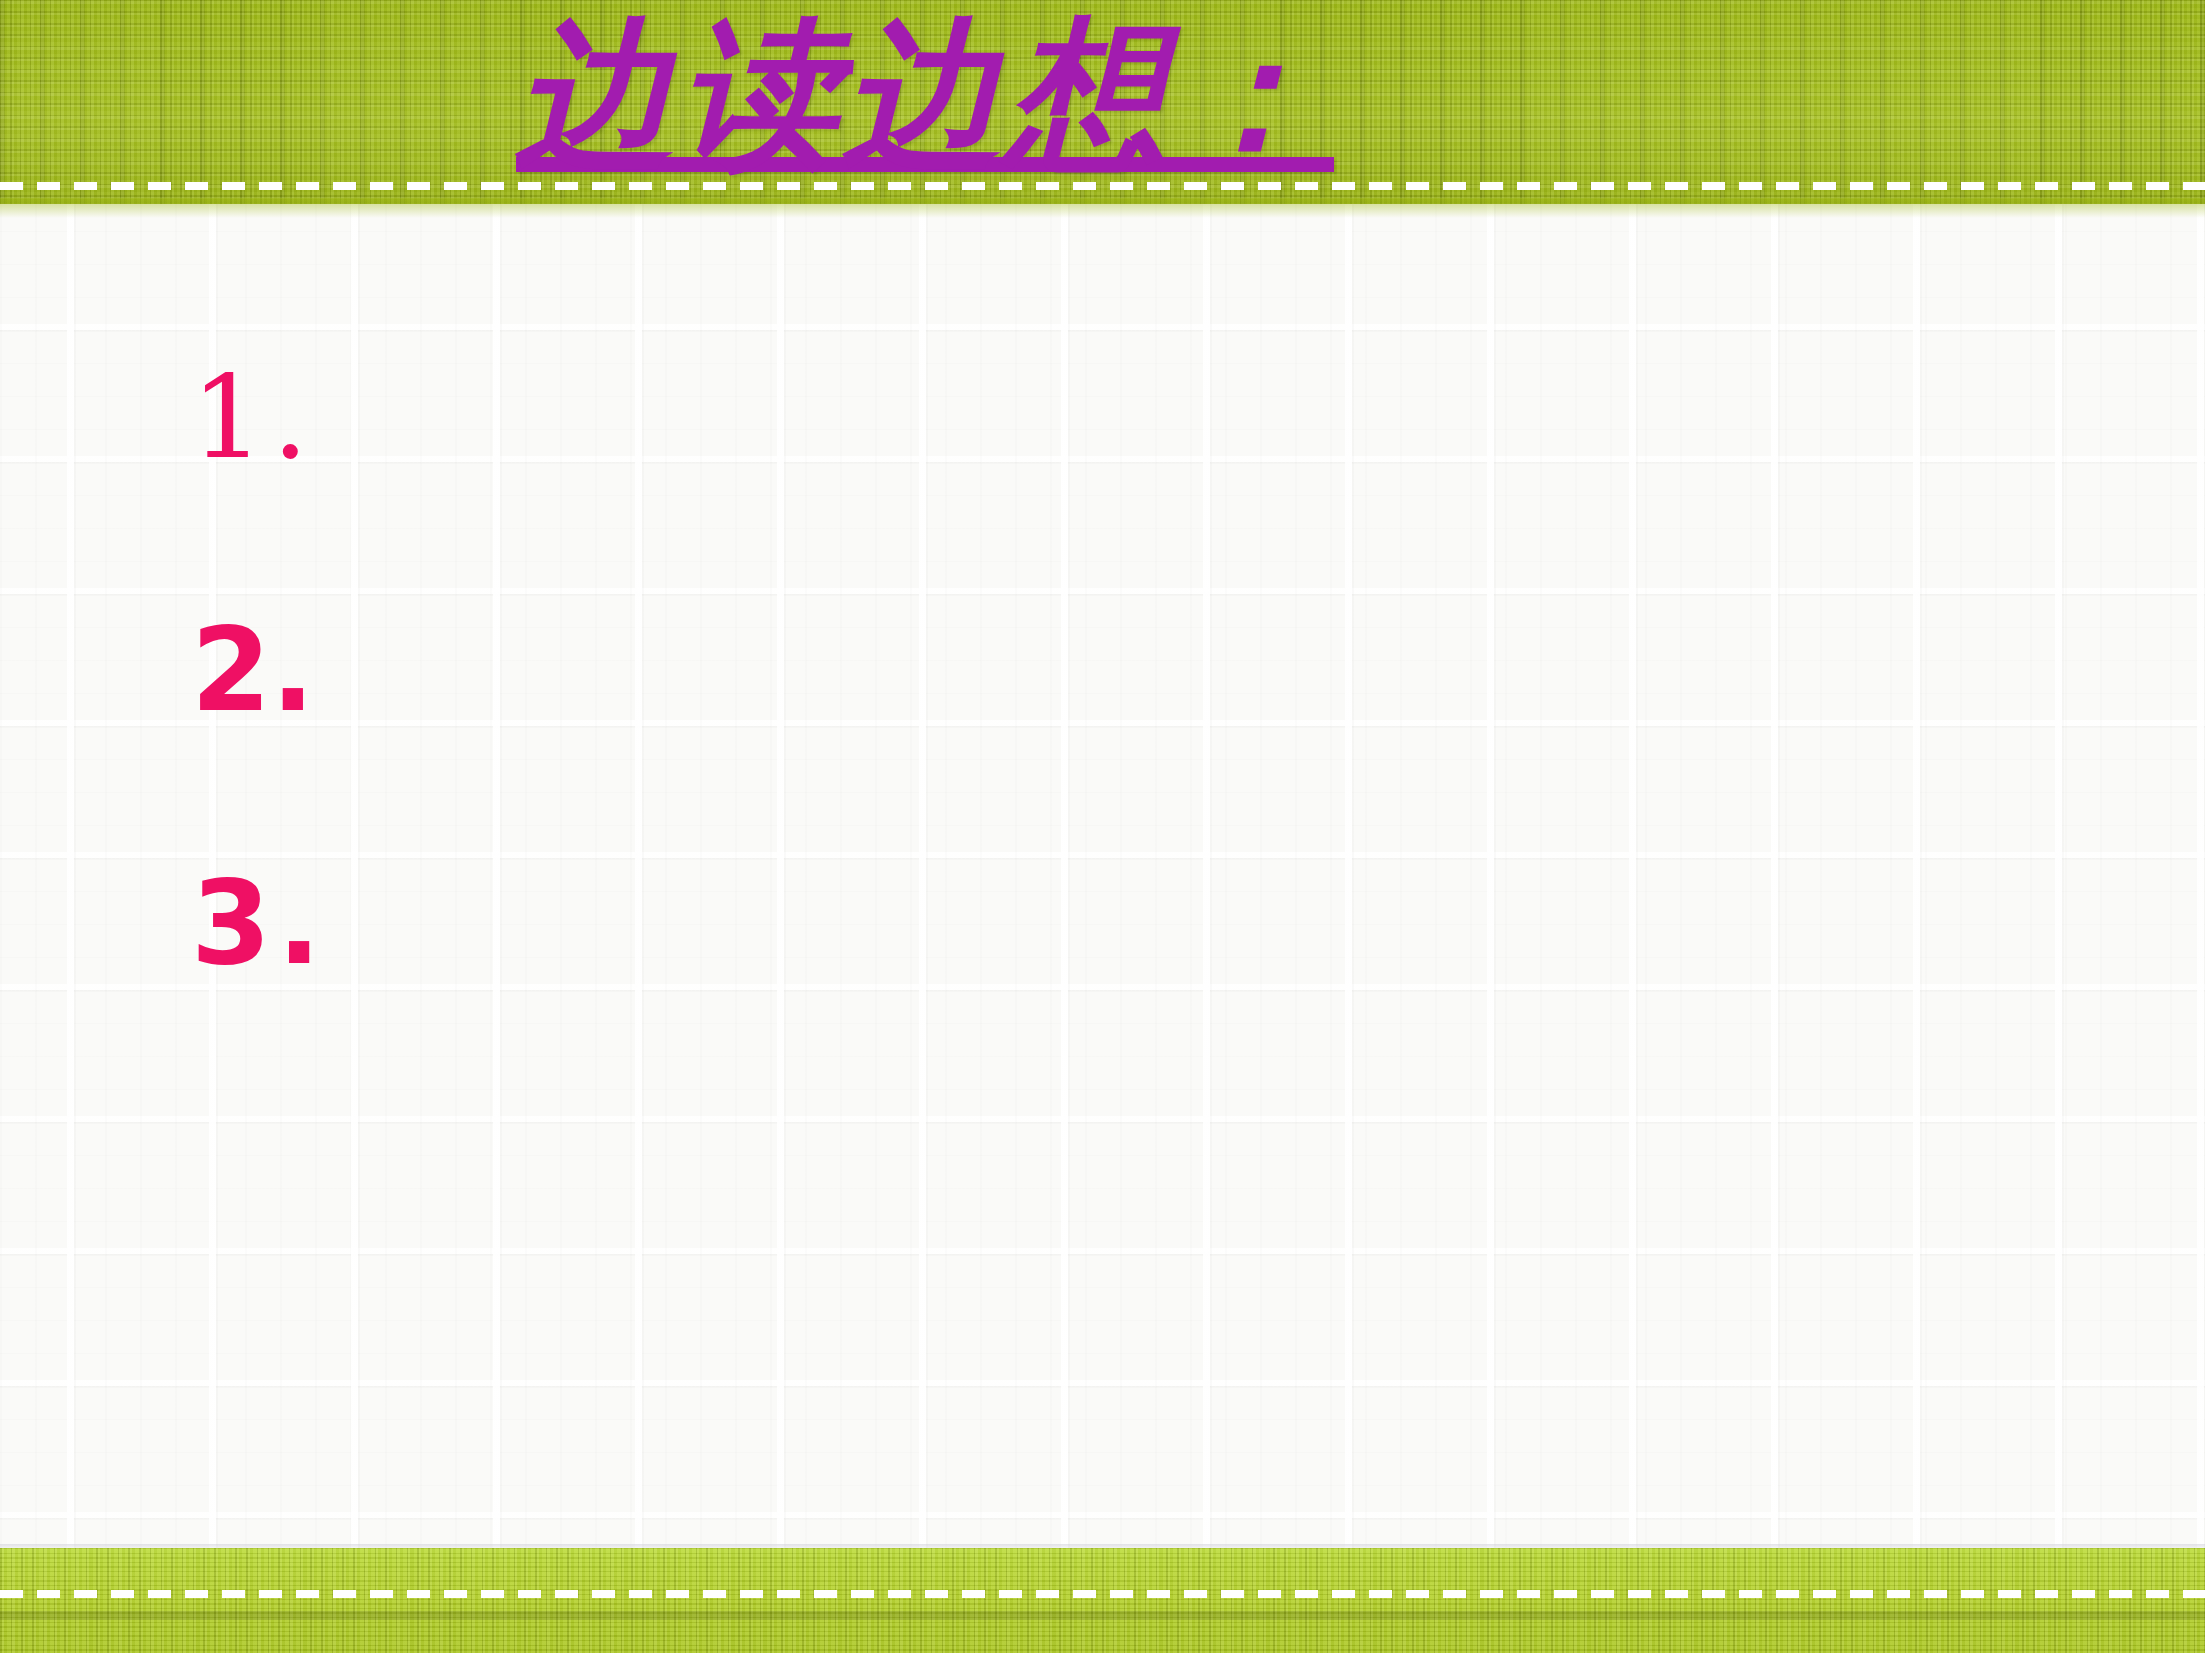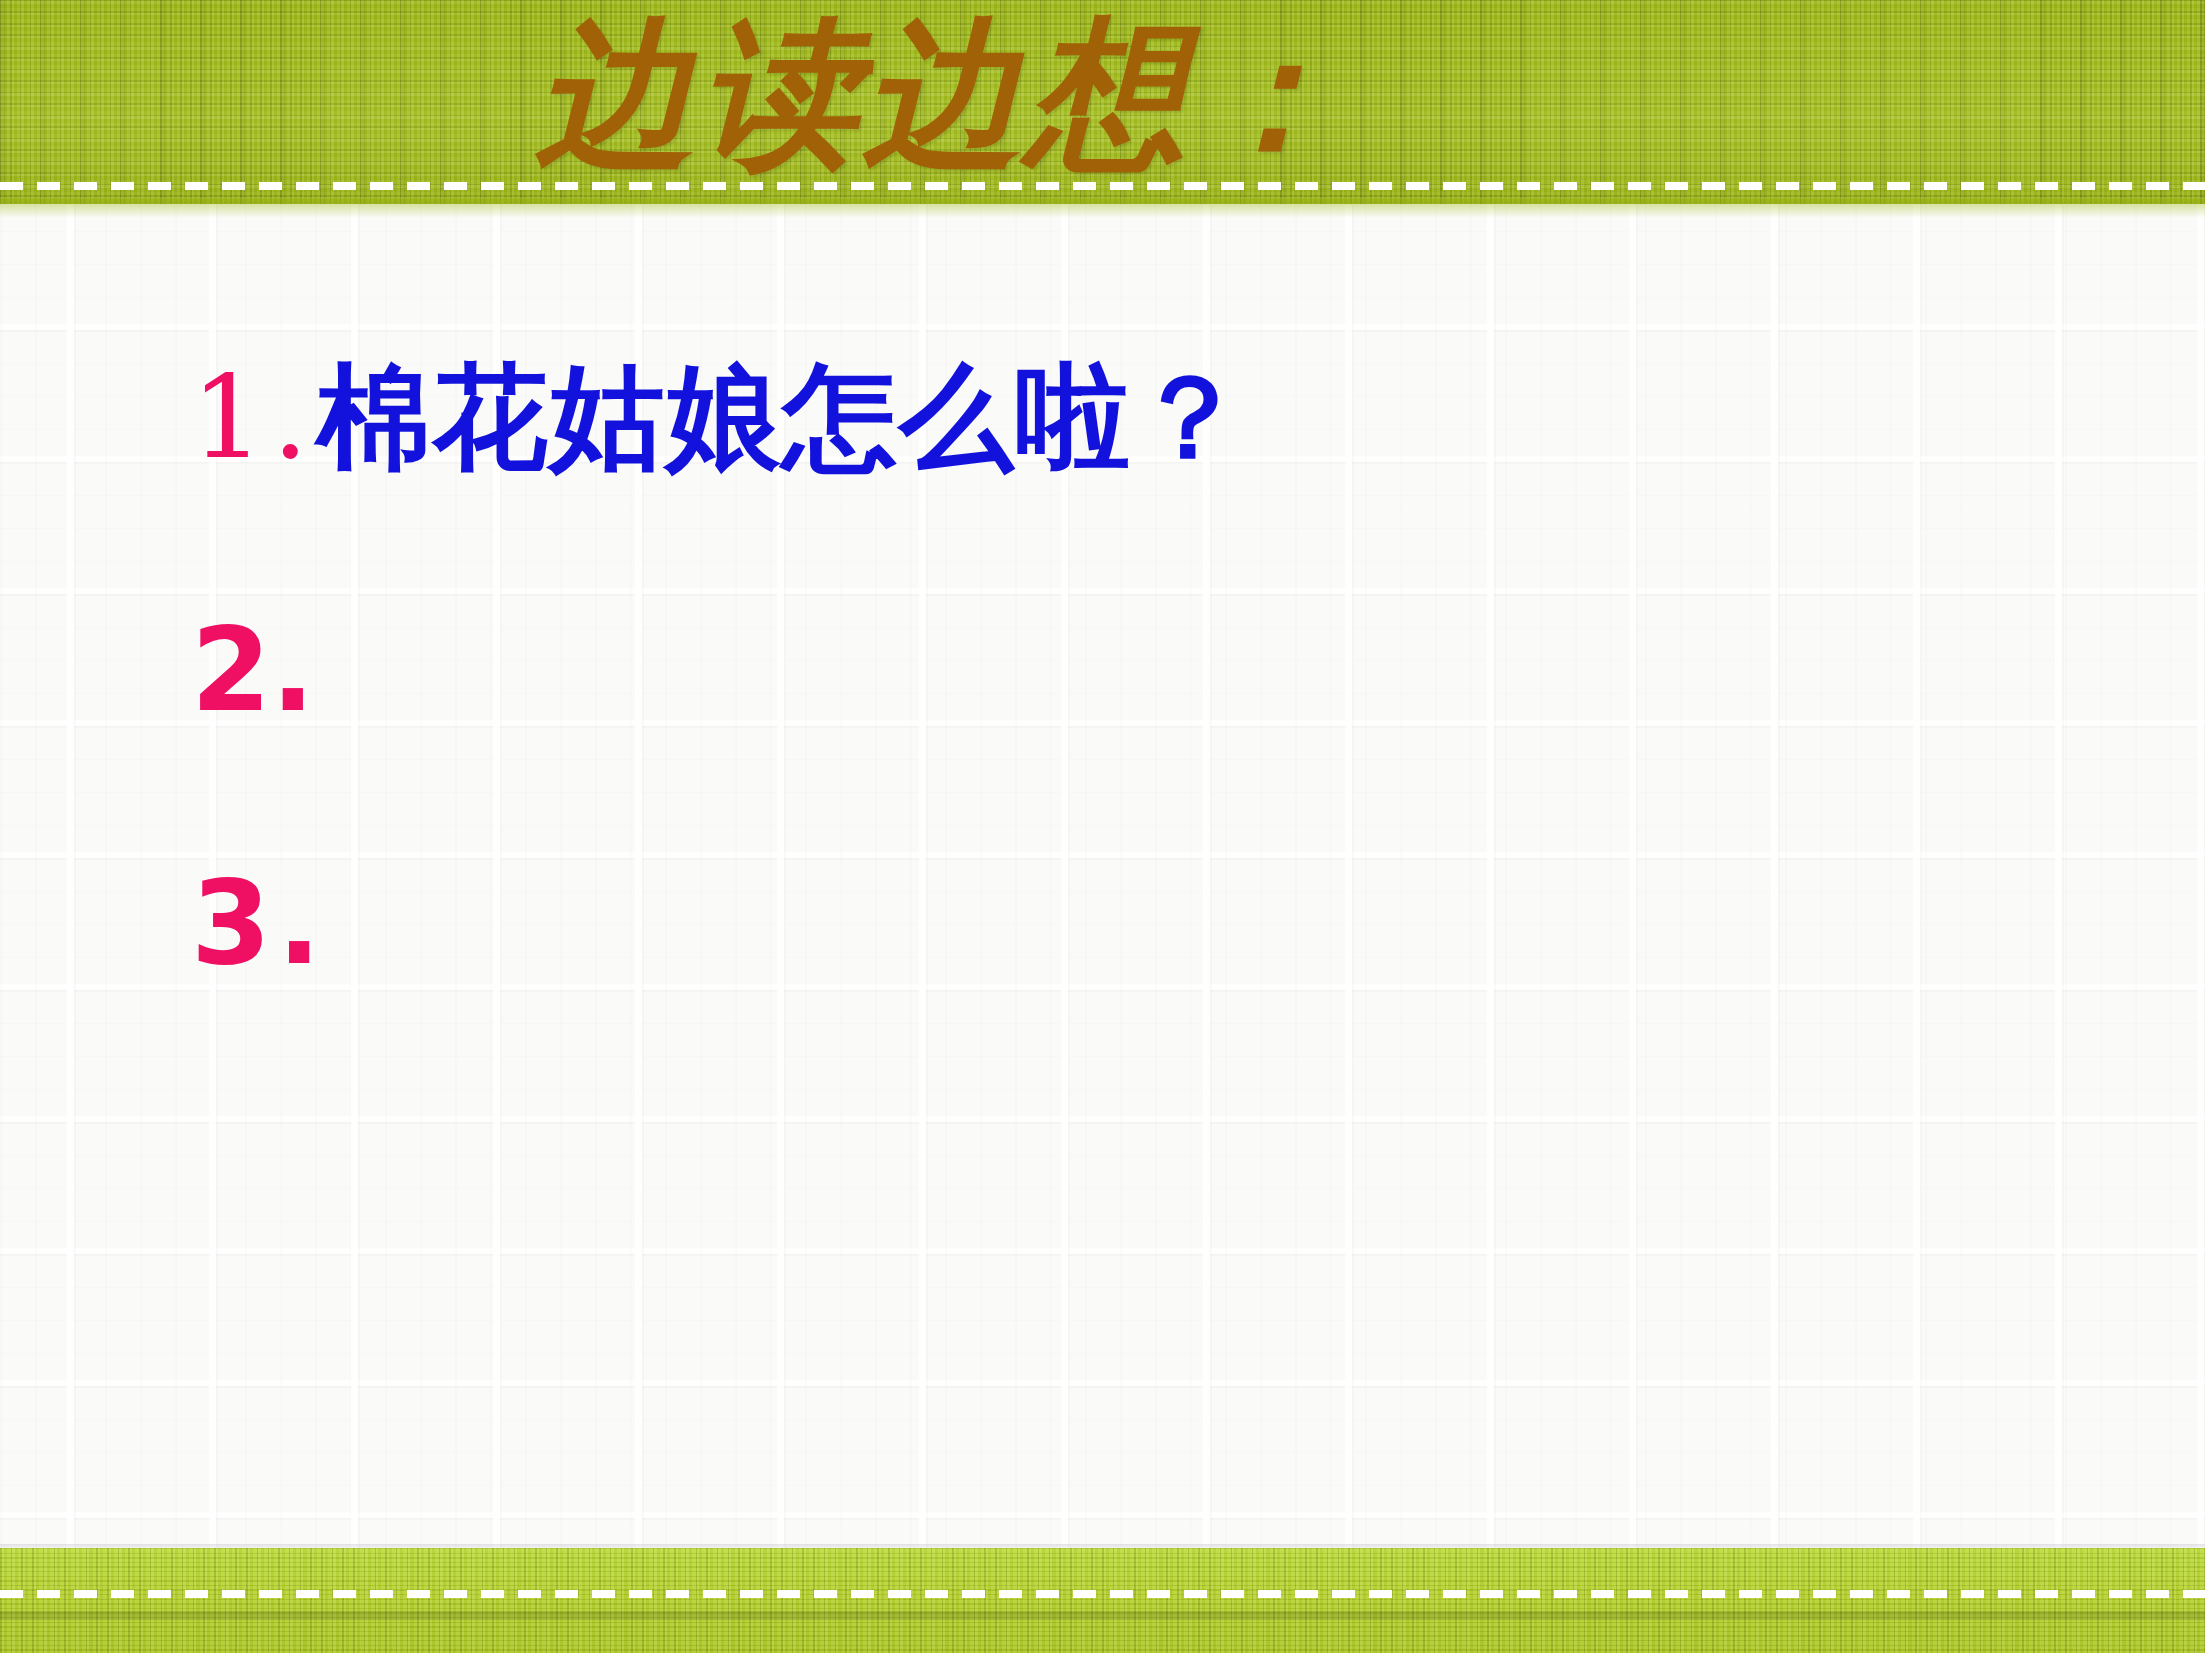--- a/index.html
+++ b/index.html
@@ -151,32 +151,33 @@
     left: 0;
     top: 1544px;
     width: 2205px;
     height: 6.1px;
     background: linear-gradient(to bottom, rgba(205,205,215,0.55), rgba(255,255,255,0));
   }
 
   
   .title {
     position: absolute;
-    left: 536px;
+    left: 516px;
     top: 13.8px;
     width: 995px;
-    color: #a16207;
+    color: #a21caf;
     font-family: "DejaVu Serif", "Liberation Serif", serif;
     font-style: italic;
     font-weight: bold;
     font-size: 159px;
     line-height: 1.0;
     letter-spacing: 4.6px;
     white-space: nowrap;
     text-shadow: 2.3px 2.3px 2.3px rgba(0,0,0,0.10);
+    text-decoration: underline;
   }
 
   
   .qlist {
     position: absolute;
     left: 0;
     top: 360px;
     width: 2205px;
   }
   .qrow {
@@ -224,21 +225,20 @@
   <div class="band-top"></div>
   <div class="band-top-fade"></div>
   <div class="stitch stitch-top"></div>
 
   <div class="title">边读边想：</div>
 
   <div class="qlist">
 
     <div class="qrow">
       <span class="qnum serif"><span>1</span><span>.</span></span>
-      <span class="qtext">棉花姑娘怎么啦？</span>
     </div>
 
     <div class="qrow">
       <span class="qnum sans"><span>2</span><span>.</span></span>
     </div>
 
     <div class="qrow">
       <span class="qnum sans spaced"><span>3</span><span>.</span></span>
     </div>
 

